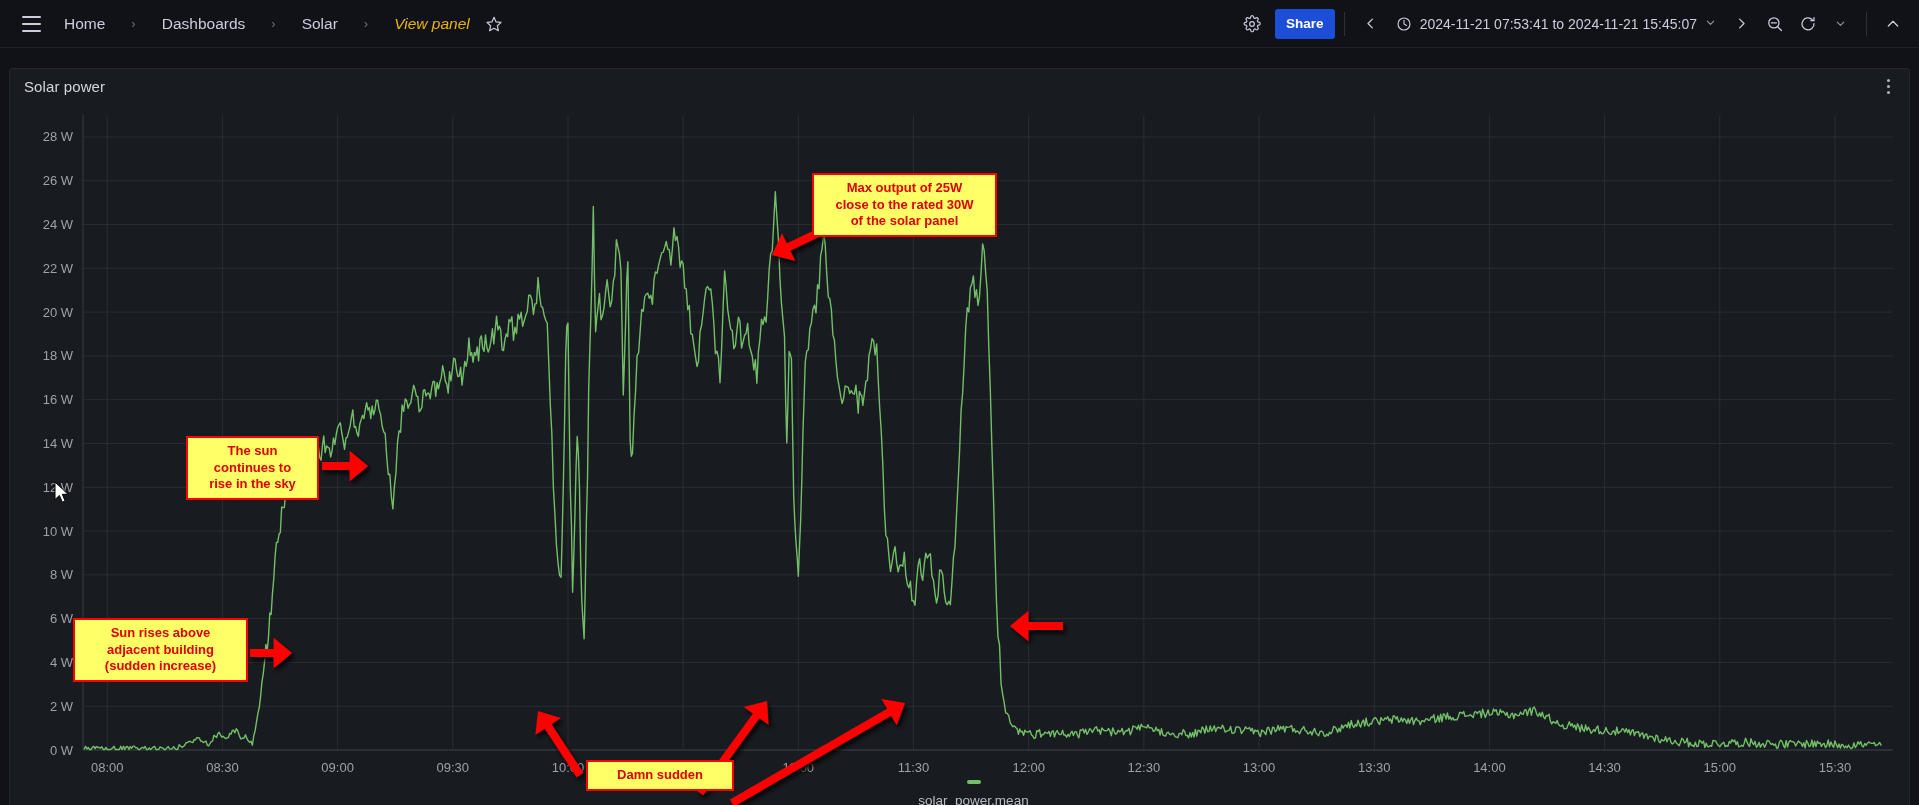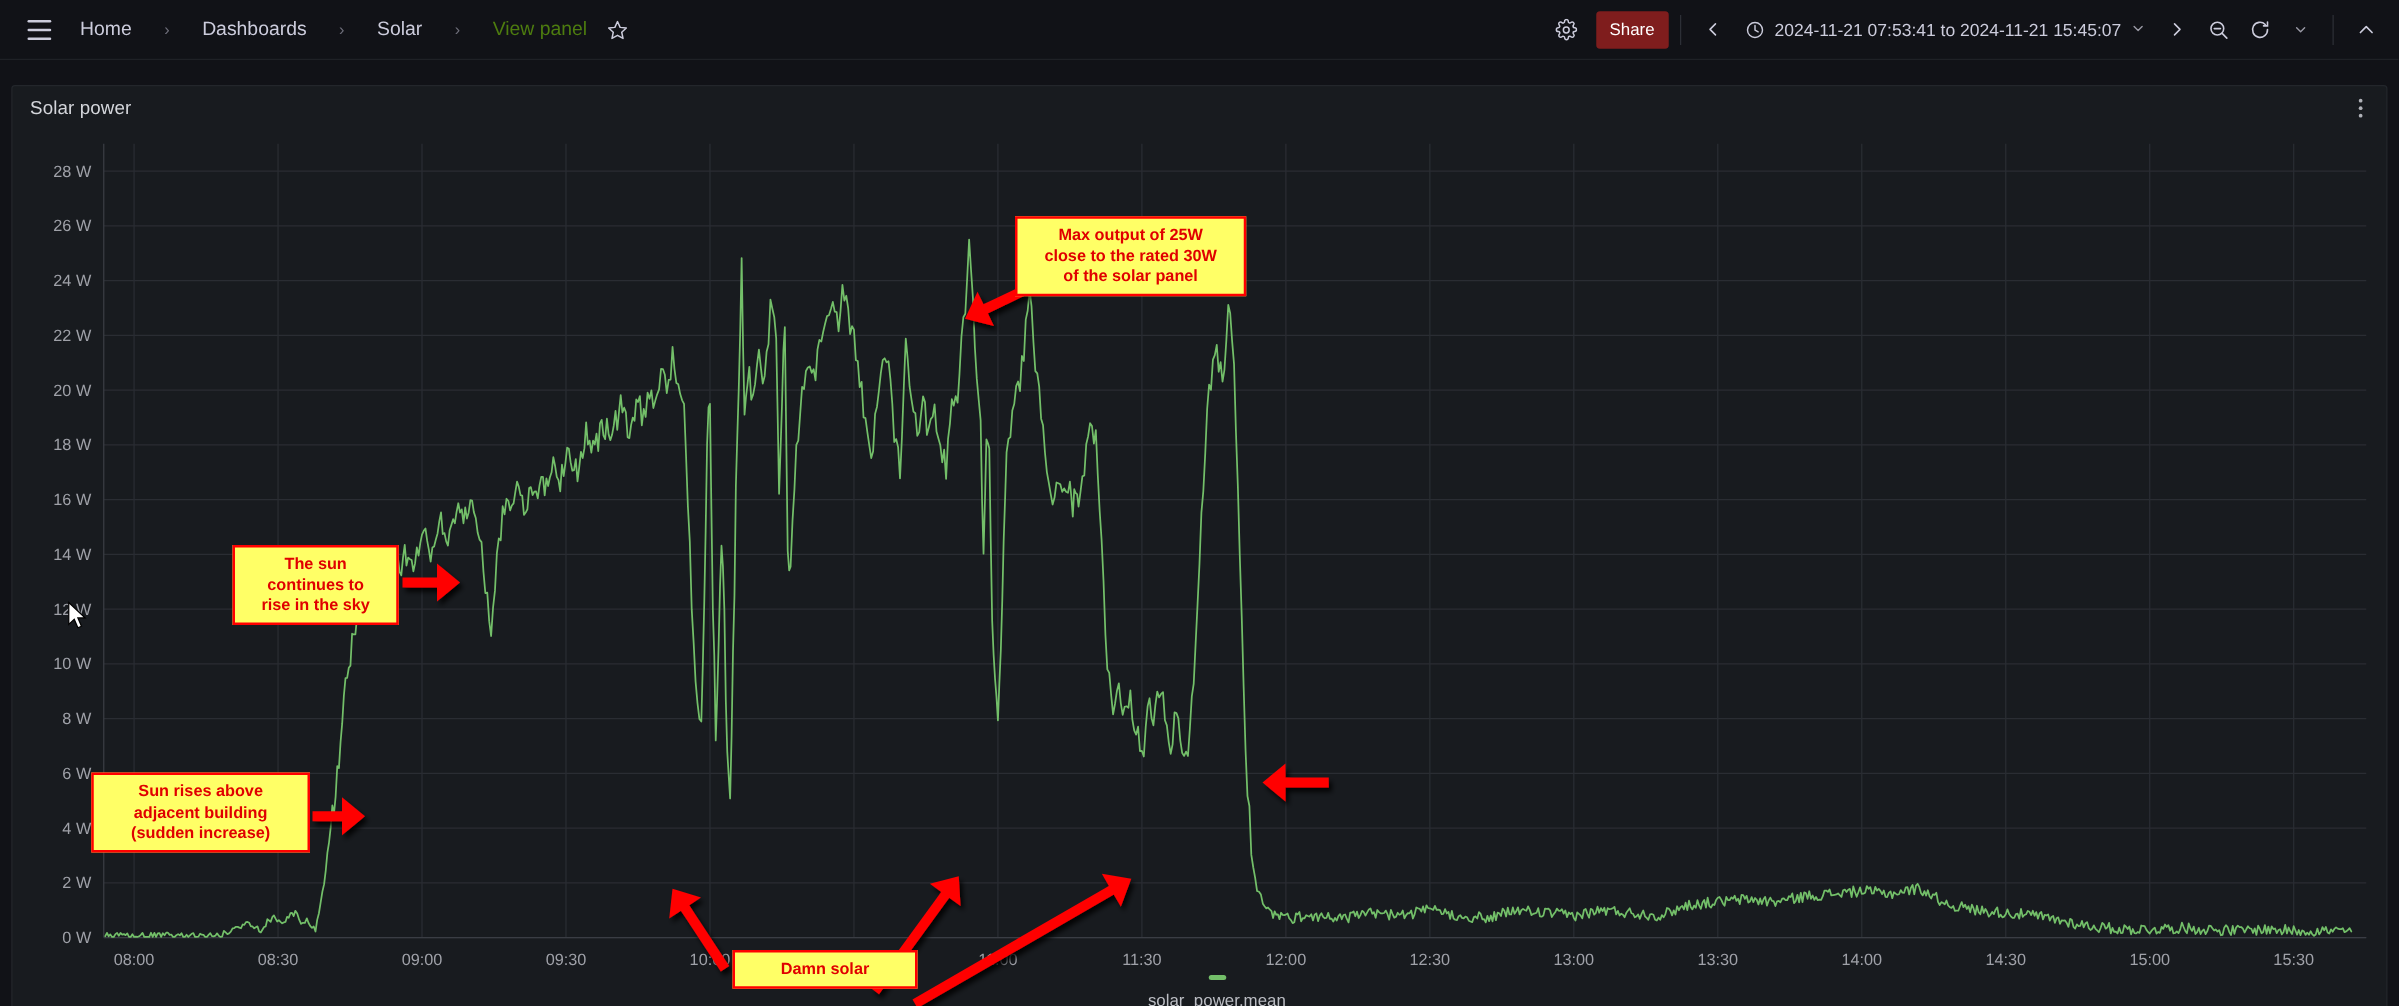--- a/index.html
+++ b/index.html
@@ -41,21 +41,21 @@
     margin-left: 14px;
     gap: 15px;
     font-size: 15.5px;
     white-space: nowrap;
   }
   .crumb {
     color: #ccccdc;
     padding: 2px 2px;
     cursor: pointer;
   }
-  .crumb.current { color: #4d7c0f; cursor: default; }
+  .crumb.current { color: #eab308; cursor: default; font-style: italic; }
   .crumb-sep {
     color: #6e6e7a;
     font-size: 13px;
     padding: 0 9px;
     user-select: none;
   }
   .star-icon {
     margin-left: 13px;
     color: #ccccdc;
     font-size: 19px;
@@ -71,24 +71,24 @@
   }
   .icon-btn {
     width: 33px; height: 33px;
     display: flex; align-items: center; justify-content: center;
     color: #ccccdc;
     cursor: pointer;
     border-radius: 3px;
     flex: none;
   }
   .share-btn {
-    background: #7f1d1d;
+    background: #1d4ed8;
     color: #ffffff;
     font-size: 13.5px;
-    font-weight: 400;
+    font-weight: 700;
     height: 30px;
     padding: 0 11px;
     border-radius: 3px;
     display: flex; align-items: center;
     margin-left: 7px;
     cursor: pointer;
     border: none;
     text-align: center;
   }
   .vdivider {
@@ -413,21 +413,21 @@
 
     <div class="callout" id="co-0" style="left: 802px; top: 70px; width: 185px;">Max output of 25W
 close to the rated 30W
 of the solar panel</div>
     <div class="callout" id="co-1" style="left: 176px; top: 333px; width: 133px;">The sun
 continues to
 rise in the sky</div>
     <div class="callout" id="co-2" style="left: 63px; top: 515px; width: 175px;">Sun rises above
 adjacent building
 (sudden increase)</div>
-    <div class="callout" id="co-4" style="left: 576px; top: 657px; width: 148px;">Damn solar</div>
+    <div class="callout" id="co-4" style="left: 576px; top: 657px; width: 148px;">Damn sudden</div>
 
     <div class="cursor-arrow">
       <svg width="17" height="24" viewBox="0 0 17 24">
         <polygon points="1,1 1,18.5 5.4,14.4 8.3,21.2 11.2,20 8.3,13.3 14,13.3" fill="#ffffff" stroke="#000000" stroke-width="1"></polygon>
       </svg>
     </div>
 
     <div class="legend">
       <span class="legend-swatch" id="legend-swatch" style="background: rgb(115, 191, 105);"></span>
       <span class="legend-label">solar_power.mean</span>

